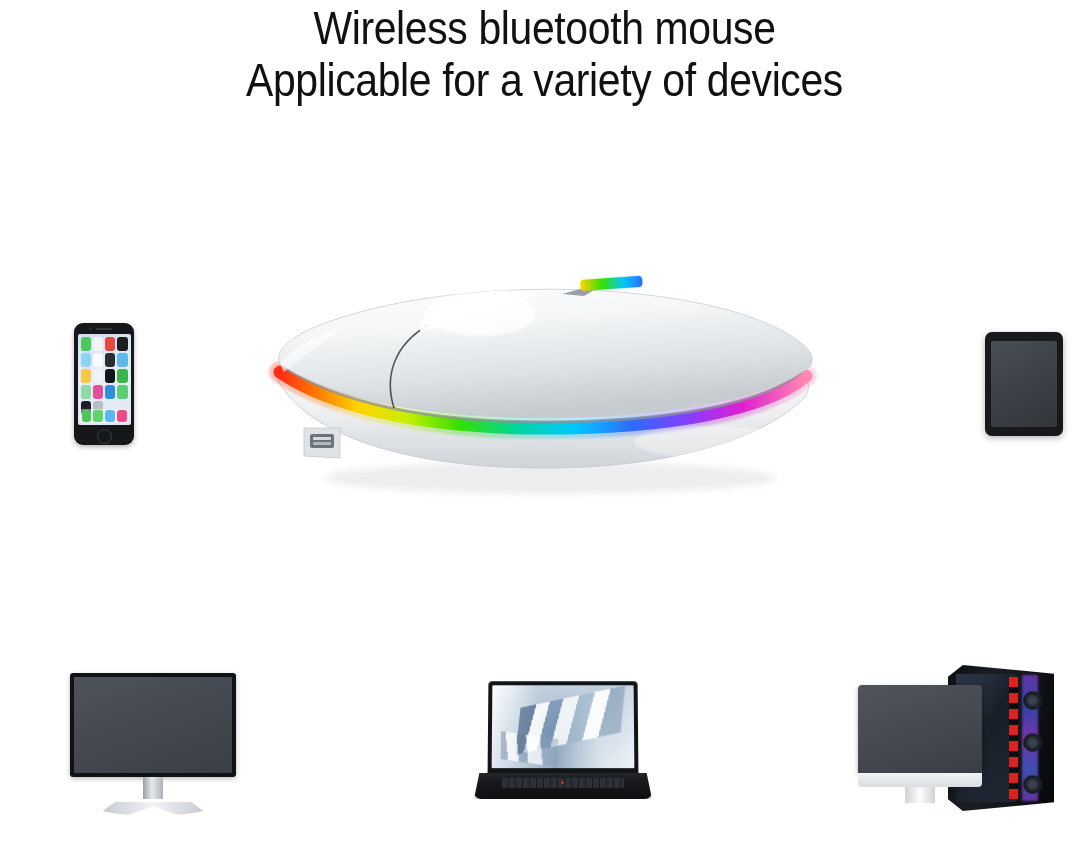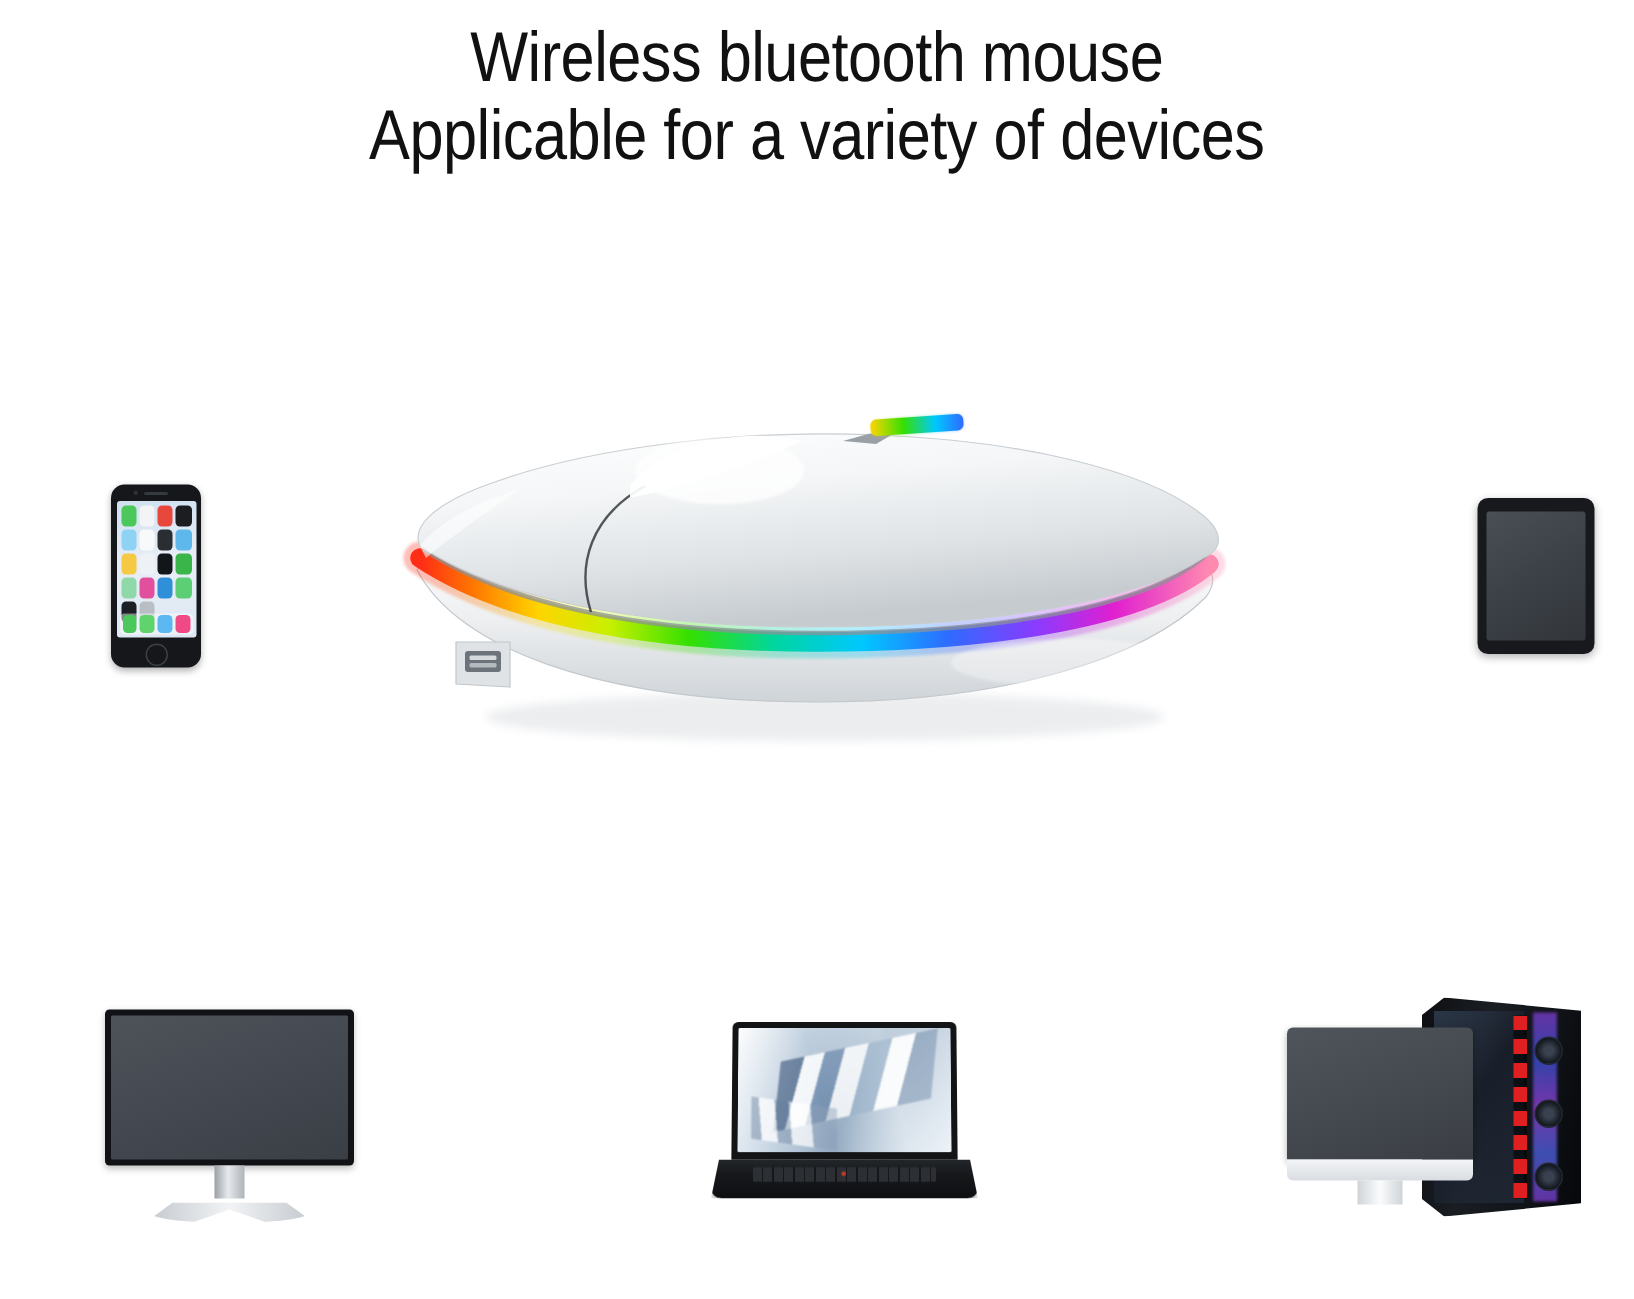--- a/index.html
+++ b/index.html
@@ -17,21 +17,21 @@
     -webkit-font-smoothing: antialiased;
   }
 
   
   .headline {
     position: absolute;
     top: 0;
     left: 0;
     width: 1089px;
     text-align: center;
-    padding-top: 12px;
+    padding-top: 2px;
   }
   .headline-line {
     display: block;
     color: #111111;
     font-family: "Liberation Sans Narrow", "Liberation Sans", sans-serif;
     font-weight: 400;
     font-size: 47px;
     line-height: 52px;
     letter-spacing: -0.4px;
     transform: scaleX(0.87);

